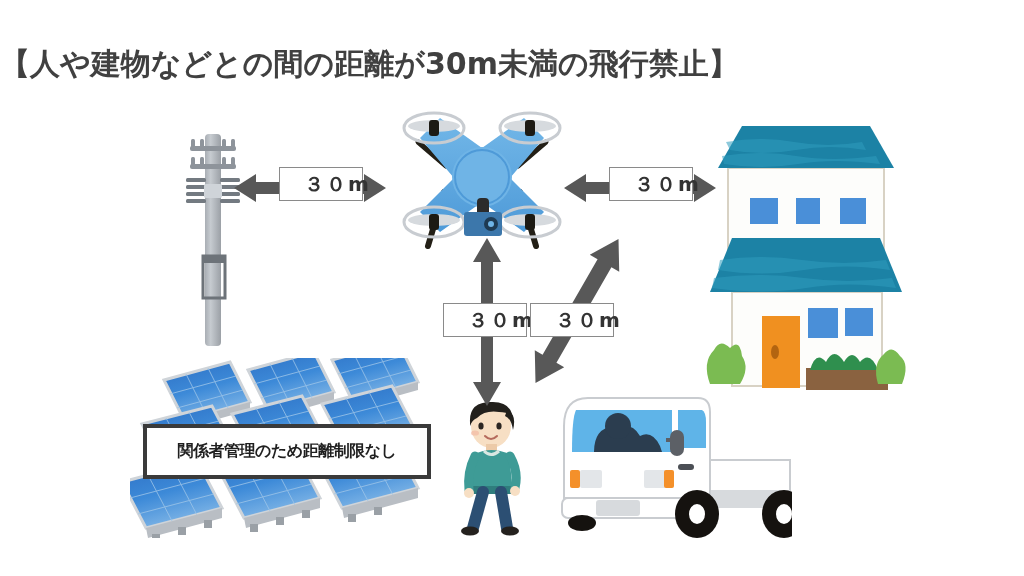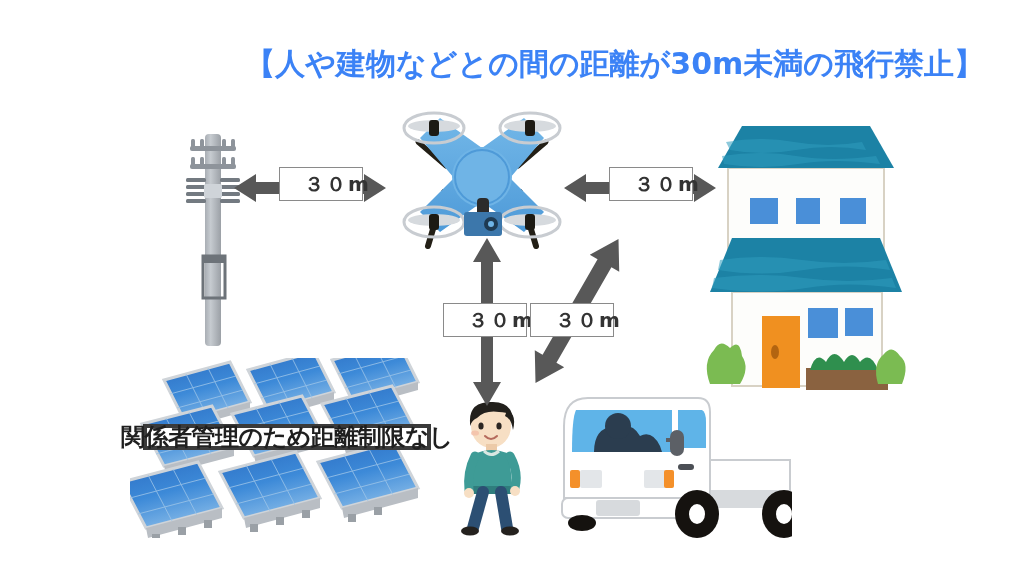--- a/index.html
+++ b/index.html
@@ -15,24 +15,24 @@
     overflow: hidden;
     font-family: "DejaVu Sans", "Liberation Sans", sans-serif;
   }
 
   
   #title {
     position: absolute;
     left: 0;
     top: 44px;
     width: 984px;
-    text-align: right;
+    text-align: left;
     font-size: 30px;
     font-weight: bold;
-    color: #3b82f6;
+    color: #404040;
     letter-spacing: 0px;
     white-space: nowrap;
   }
 
   
   .meas-label {
     position: absolute;
     background: #ffffff;
     border: 1px solid #8a8a8a;
     color: #333333;
@@ -432,17 +432,17 @@
   </div>
 
   <div class="meas-label" style="left:443px; top:303px; width:84px; height:34px; font-size:20px;">
     <span>３０m</span>
   </div>
 
   <div class="meas-label" style="left:530px; top:303px; width:84px; height:34px; font-size:20px;">
     <span>３０m</span>
   </div>
 
-  <div class="note-label" style="left:143px; top:424px; width:288px; height:26px; font-size:24px;">
+  <div class="note-label" style="left:143px; top:424px; width:288px; height:55px; font-size:16px;">
     <span>関係者管理のため距離制限なし</span>
   </div>
 
 </div>
 
 </body></html>

